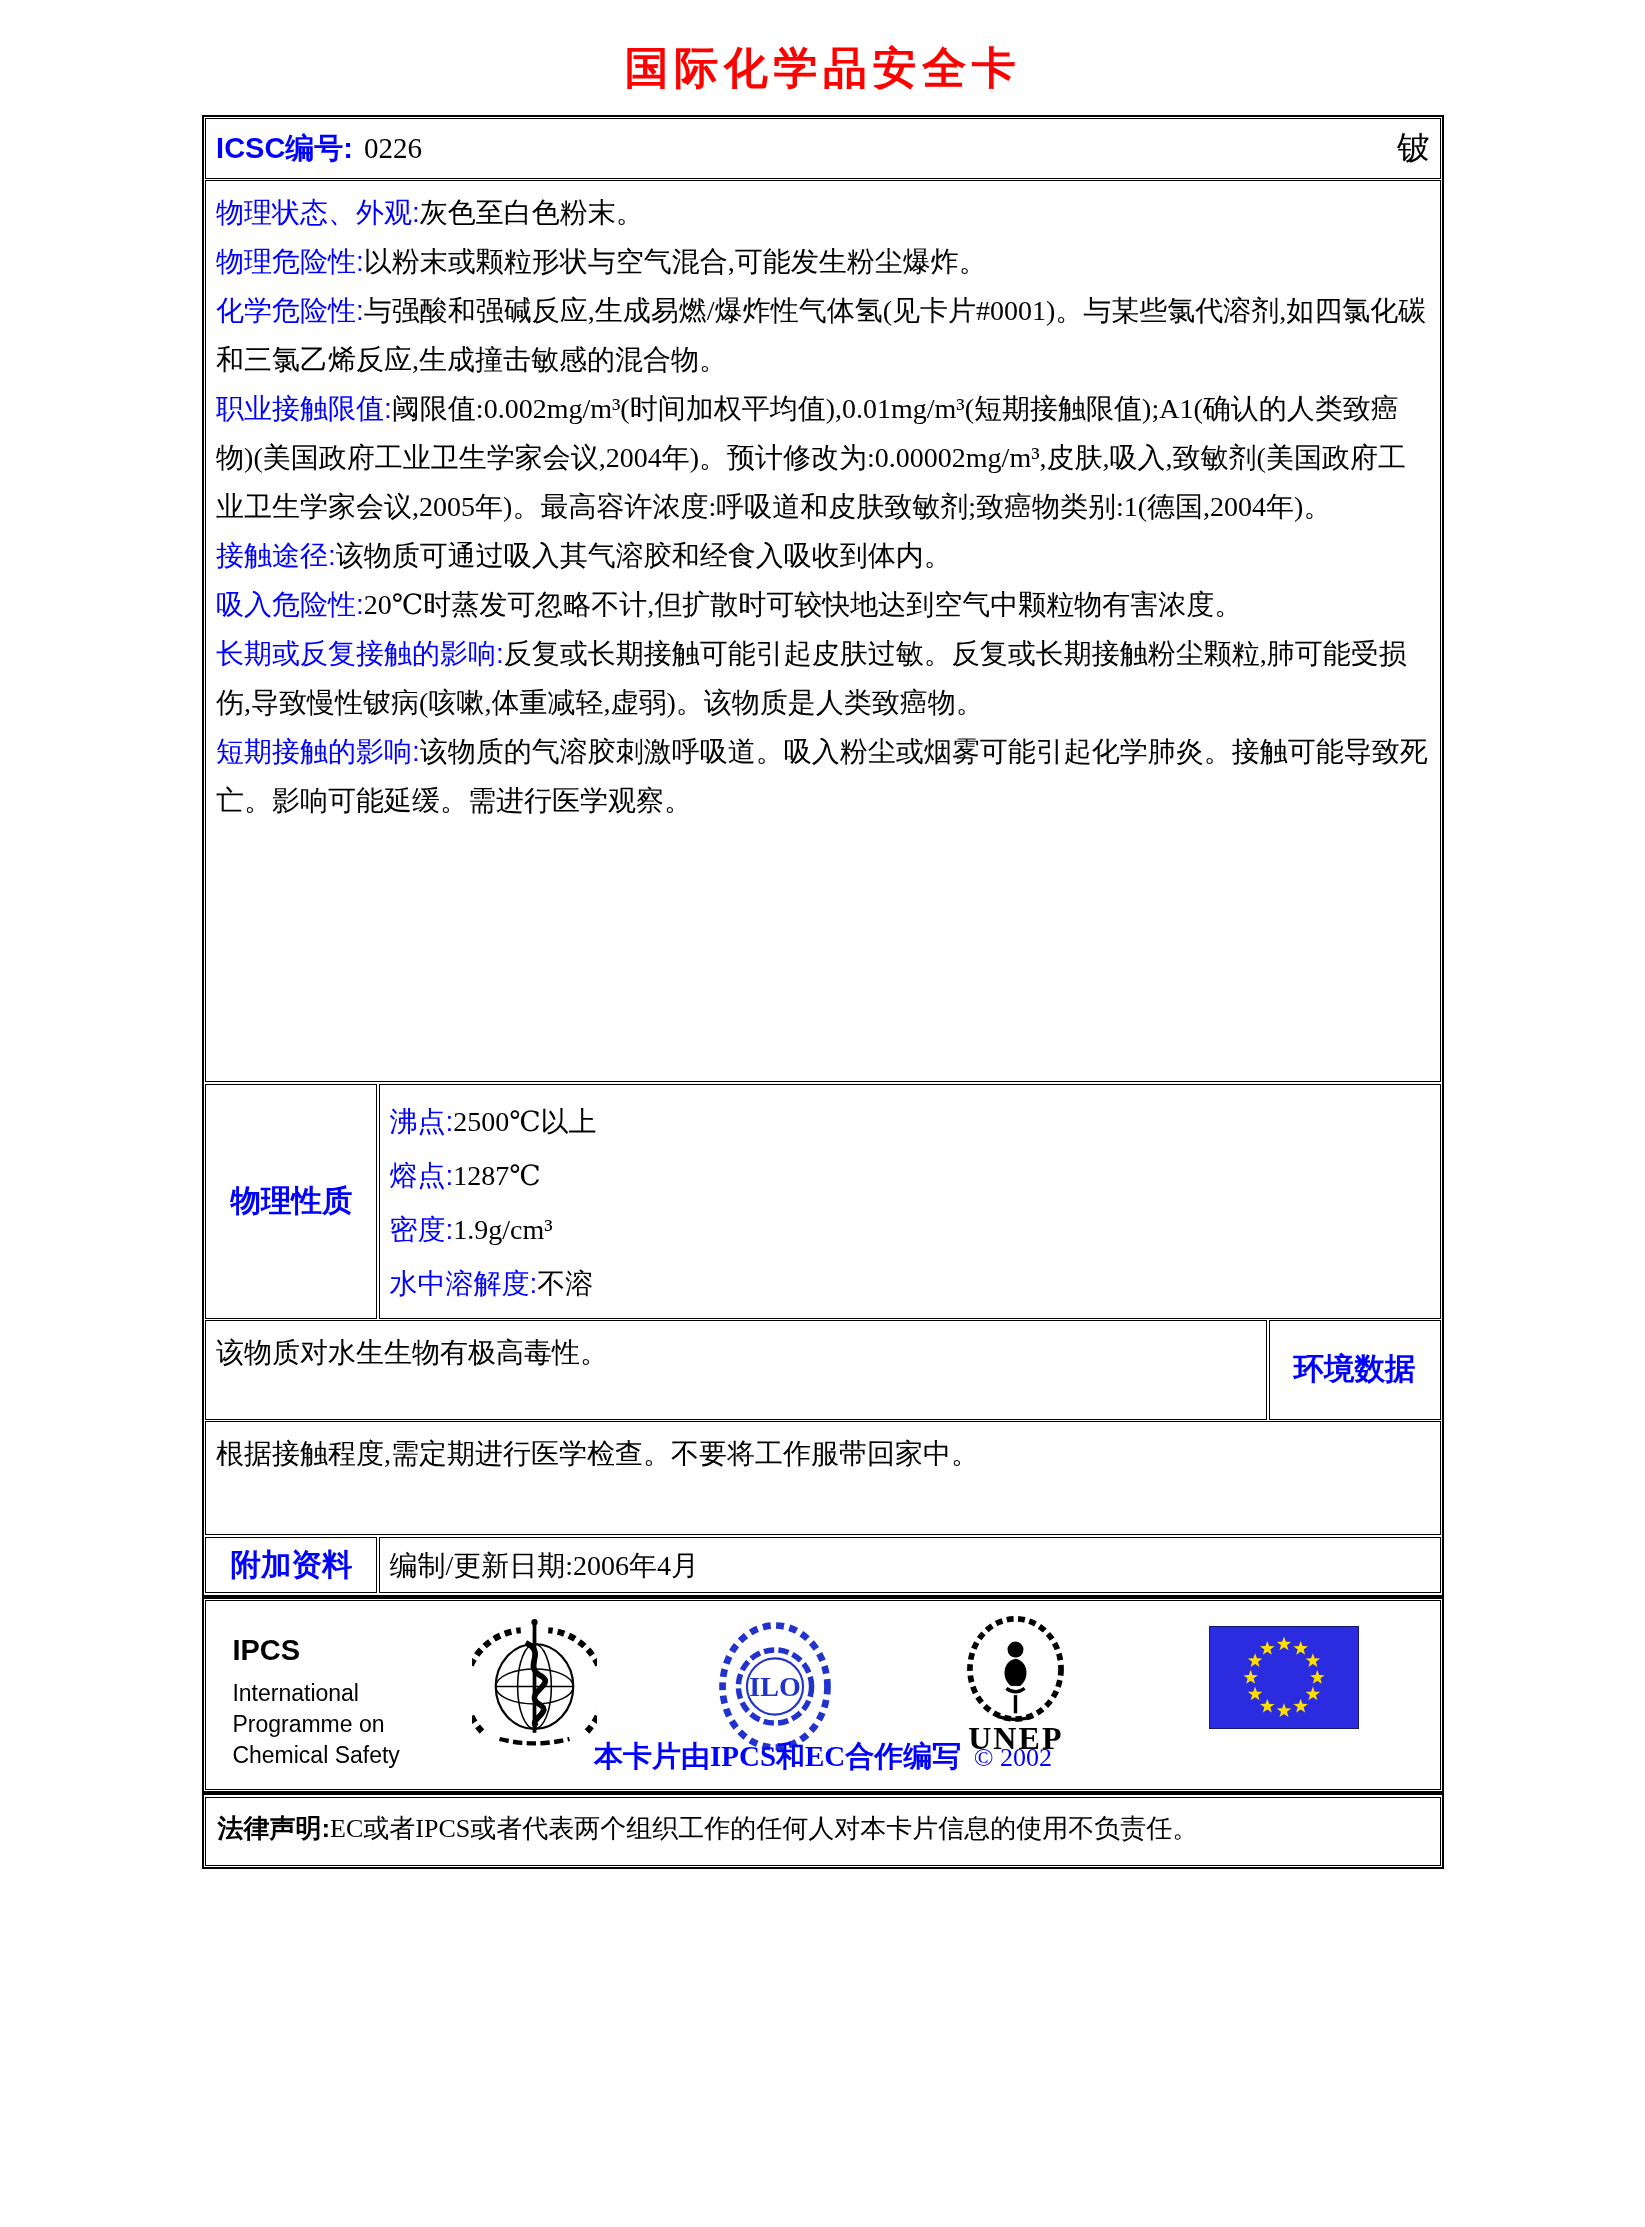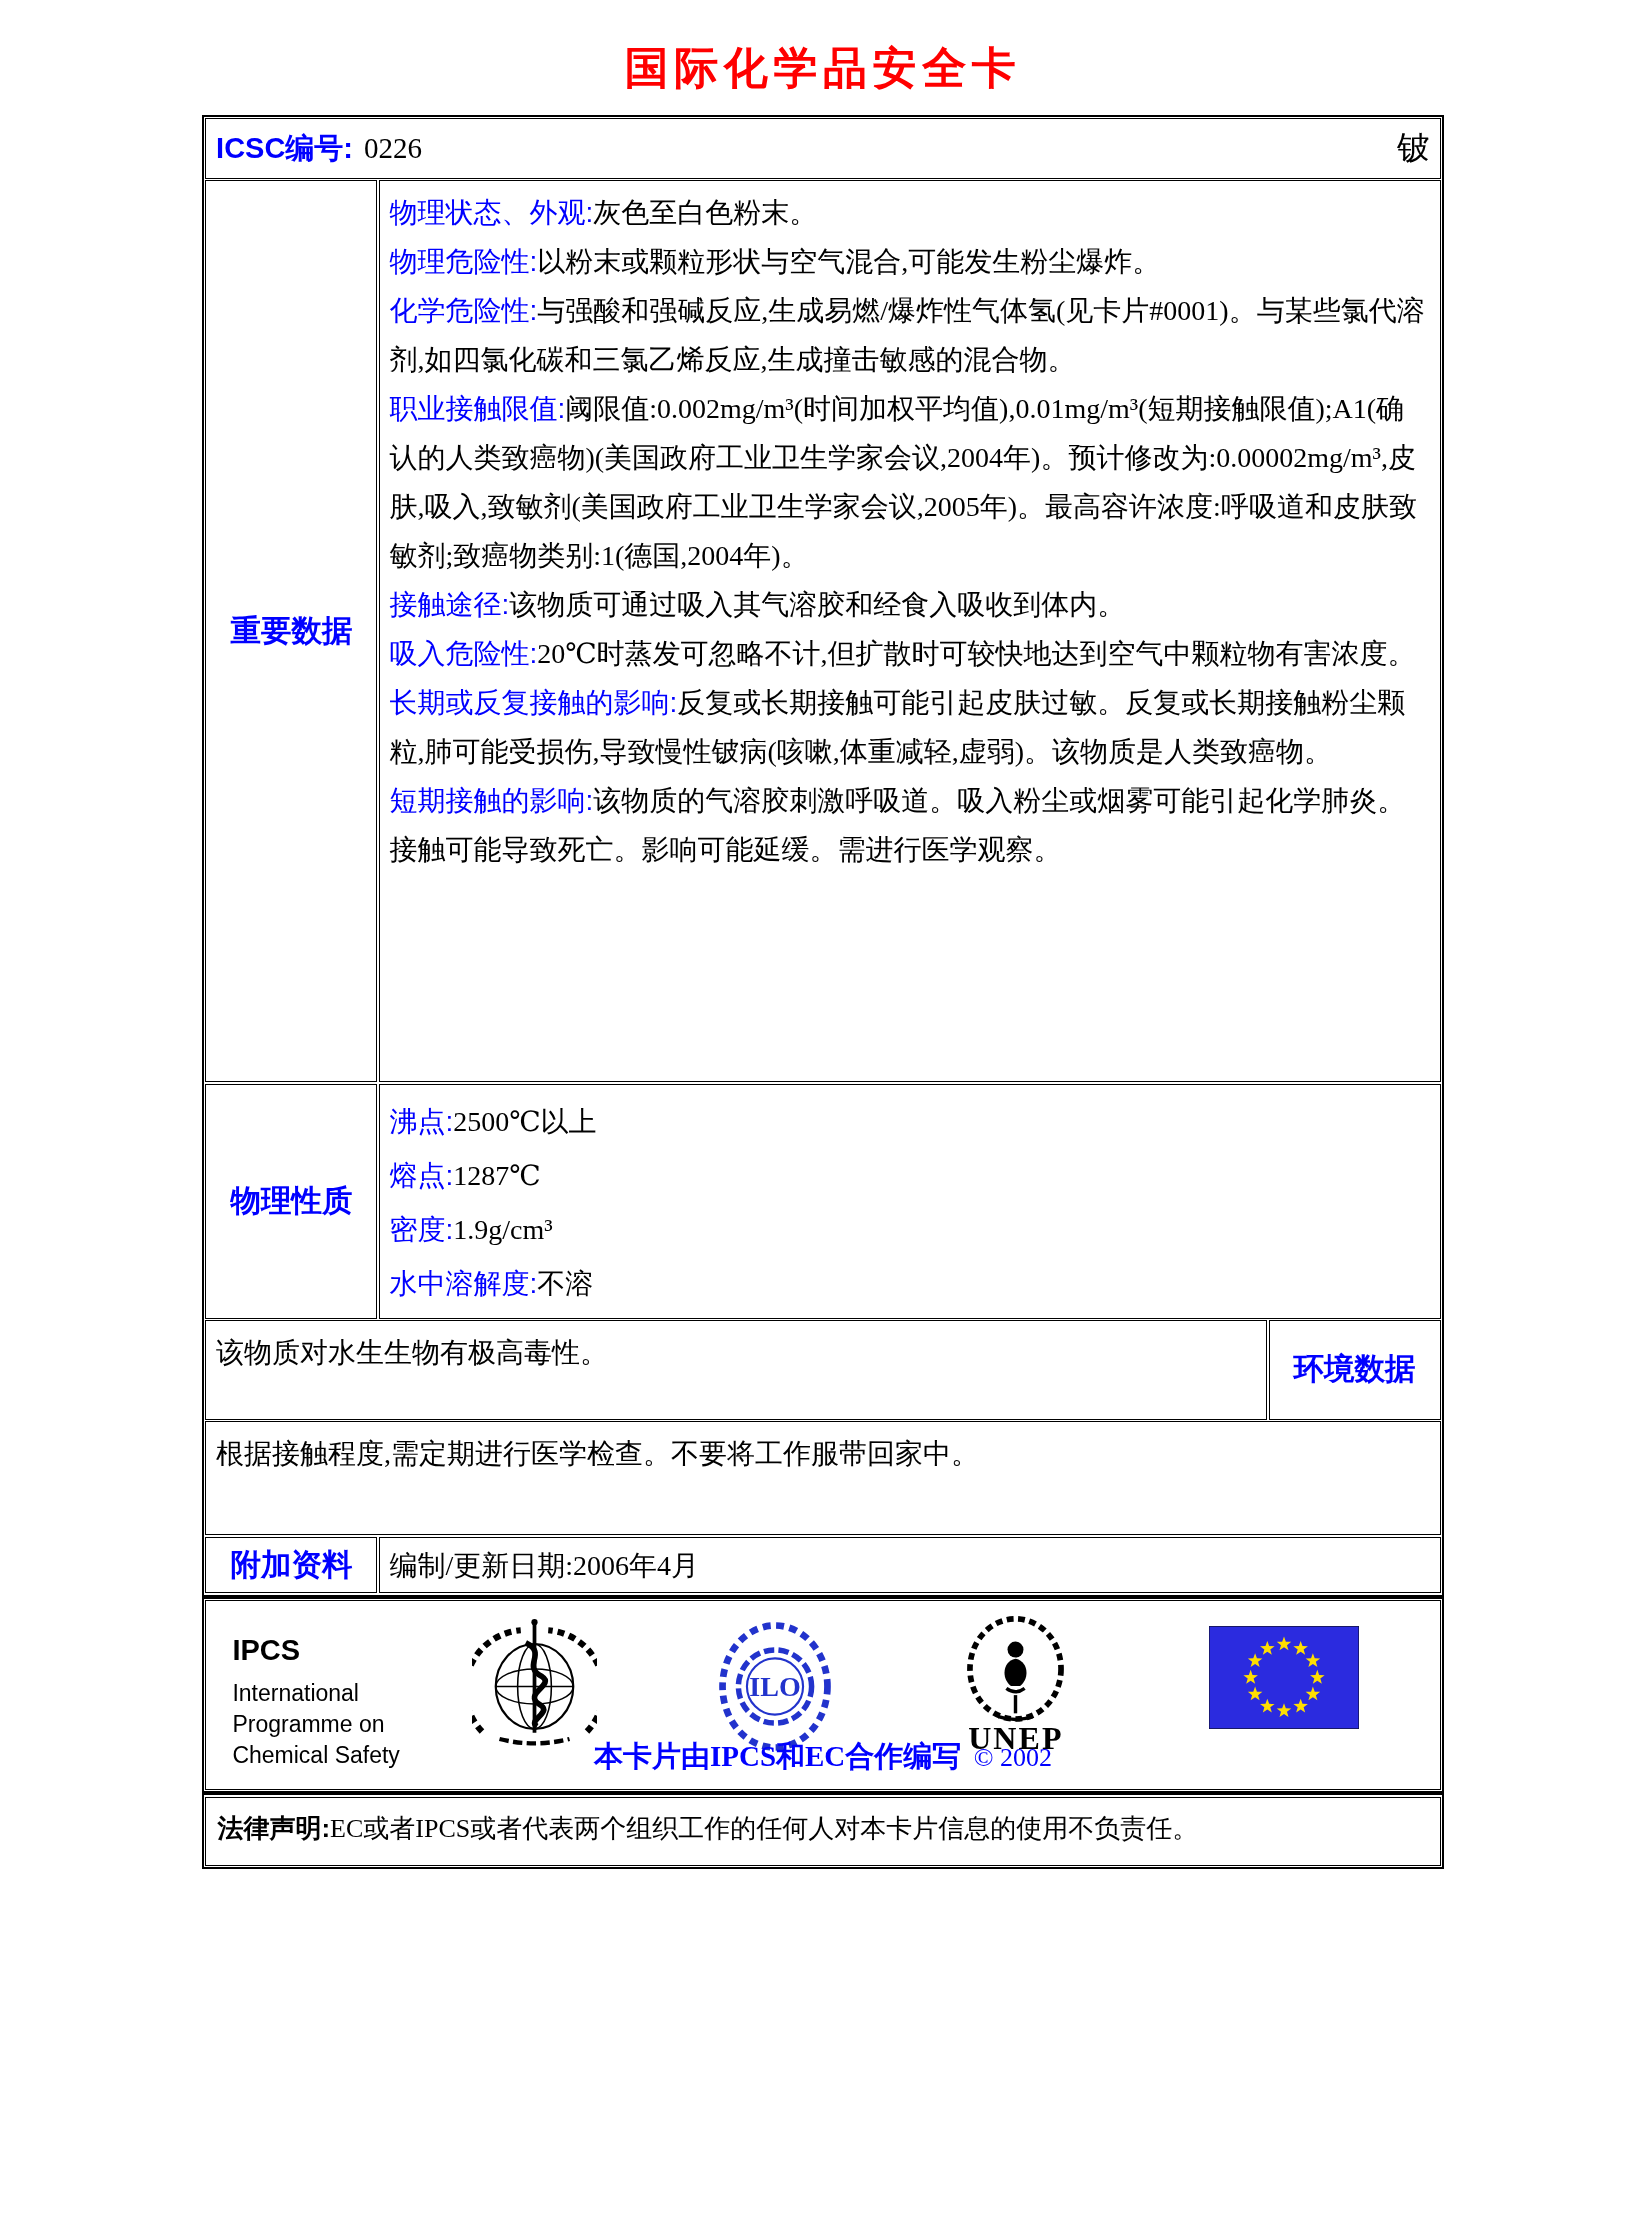--- a/index.html
+++ b/index.html
@@ -58,23 +58,20 @@
 
       <div class="row">
         <div class="cell header-cell">
           <span class="icsc-label">ICSC编号:</span>
           <span class="icsc-num">0226</span>
           <span class="chem">铍</span>
         </div>
       </div>
 
       <div class="row">
-        <div class="cell label-cell">
-          <span>重要数据</span>
-        </div>
         <div class="cell content-cell important-content">
           <p class="para"><span class="inline-label">物理状态、外观:</span><span>灰色至白色粉末。</span></p>
           <p class="para"><span class="inline-label">物理危险性:</span><span>以粉末或颗粒形状与空气混合,可能发生粉尘爆炸。</span></p>
           <p class="para"><span class="inline-label">化学危险性:</span><span>与强酸和强碱反应,生成易燃/爆炸性气体氢(见卡片#0001)。与某些氯代溶剂,如四氯化碳和三氯乙烯反应,生成撞击敏感的混合物。</span></p>
           <p class="para"><span class="inline-label">职业接触限值:</span><span>阈限值:0.002mg/m³(时间加权平均值),0.01mg/m³(短期接触限值);A1(确认的人类致癌物)(美国政府工业卫生学家会议,2004年)。预计修改为:0.00002mg/m³,皮肤,吸入,致敏剂(美国政府工业卫生学家会议,2005年)。最高容许浓度:呼吸道和皮肤致敏剂;致癌物类别:1(德国,2004年)。</span></p>
           <p class="para"><span class="inline-label">接触途径:</span><span>该物质可通过吸入其气溶胶和经食入吸收到体内。</span></p>
           <p class="para"><span class="inline-label">吸入危险性:</span><span>20℃时蒸发可忽略不计,但扩散时可较快地达到空气中颗粒物有害浓度。</span></p>
           <p class="para"><span class="inline-label">长期或反复接触的影响:</span><span>反复或长期接触可能引起皮肤过敏。反复或长期接触粉尘颗粒,肺可能受损伤,导致慢性铍病(咳嗽,体重减轻,虚弱)。该物质是人类致癌物。</span></p>
           <p class="para"><span class="inline-label">短期接触的影响:</span><span>该物质的气溶胶刺激呼吸道。吸入粉尘或烟雾可能引起化学肺炎。接触可能导致死亡。影响可能延缓。需进行医学观察。</span></p>
         </div>

